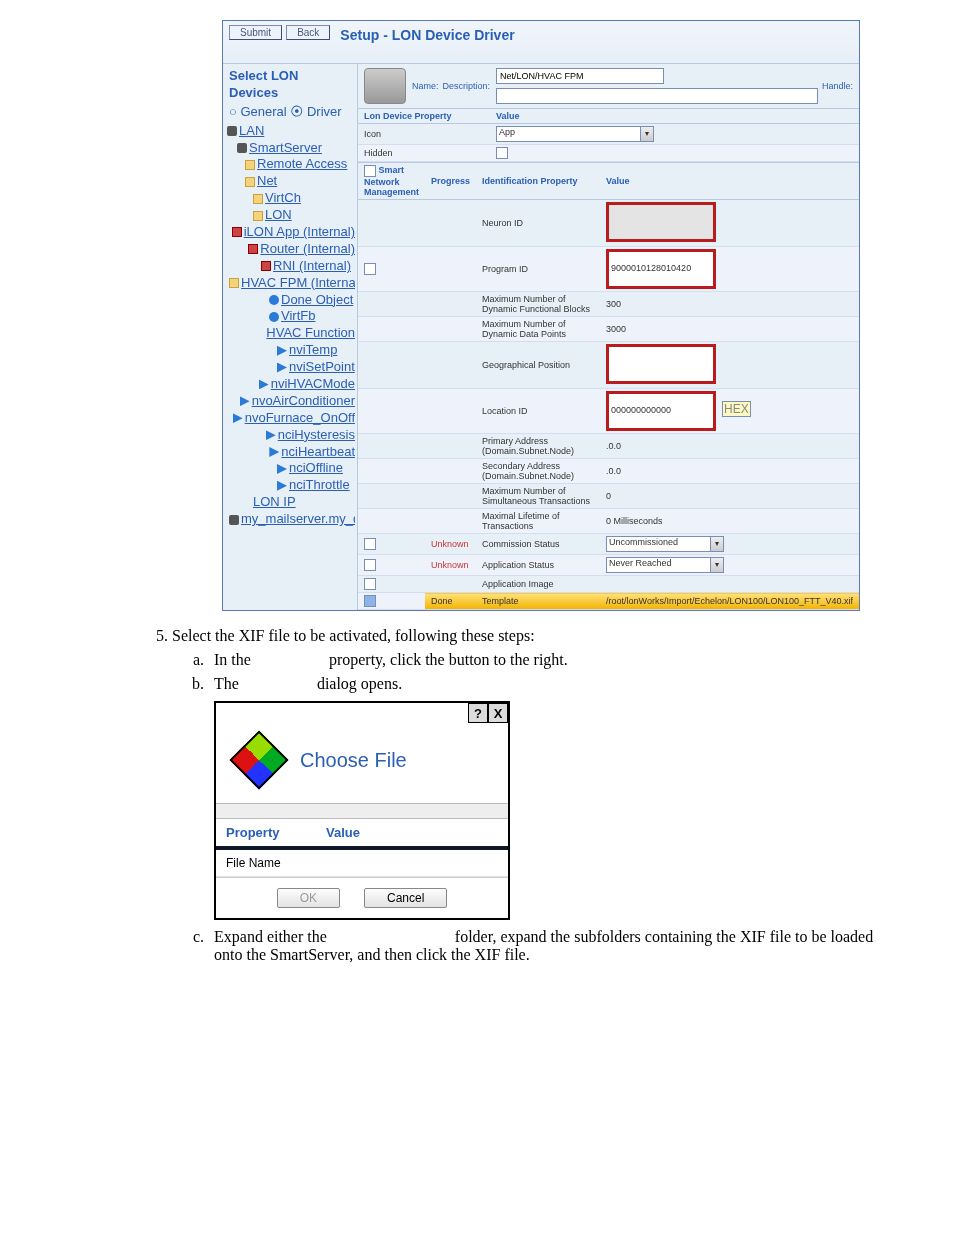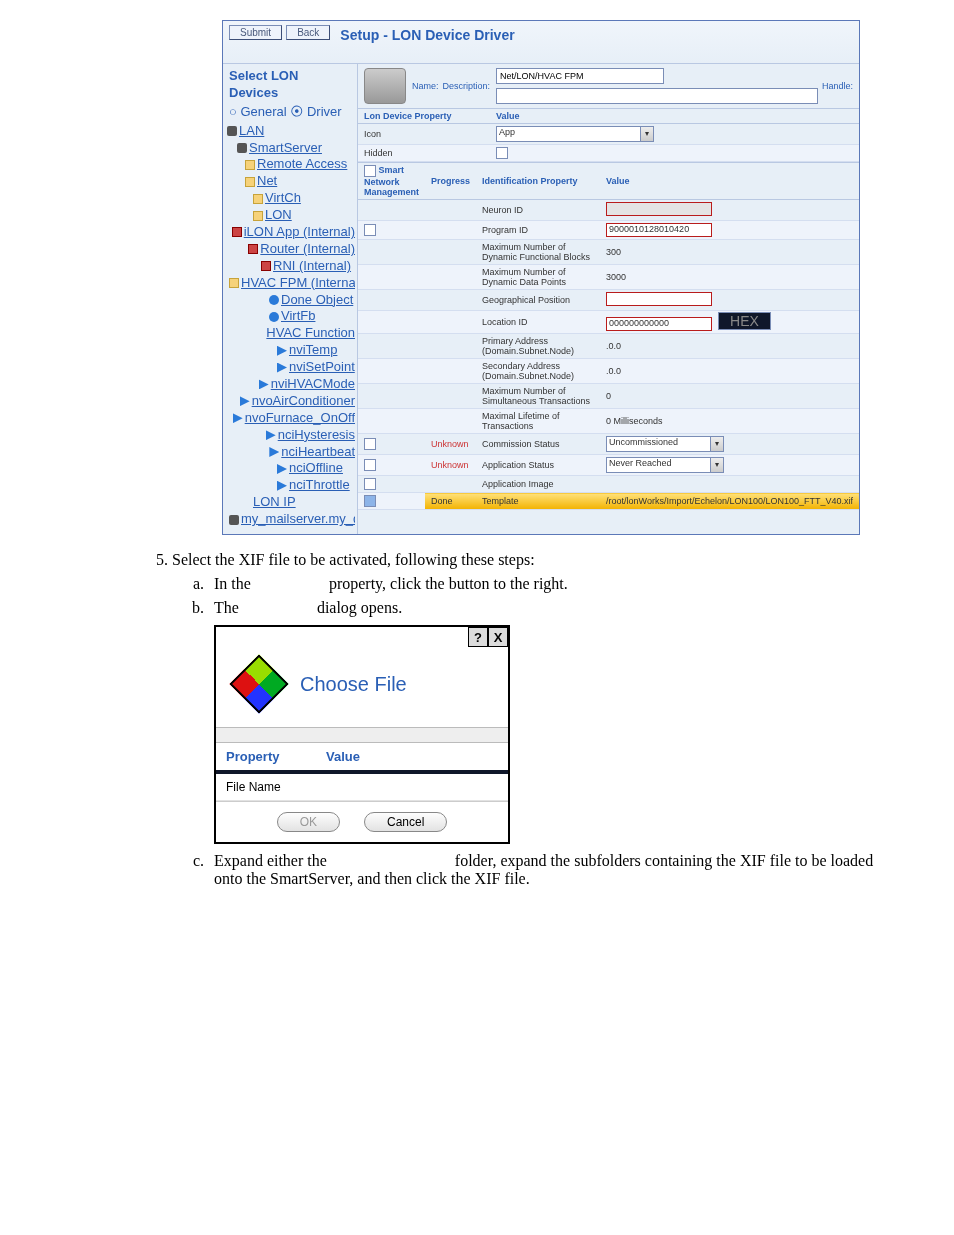--- a/index.html
+++ b/index.html
@@ -30,43 +30,43 @@
   .namebar .labels div{text-align:right}
   .namebar input{border:1px solid #7a8db6;font-size:9px;padding:1px 3px;background:#fff;height:12px}
   .handle{margin-left:auto;color:#2a5fb5}
   .tbl{width:100%;border-collapse:collapse}
   .tbl th{background:#e7eff7;color:#2a5fb5;text-align:left;font-weight:bold;border-top:1px solid #b9c8e2;border-bottom:1px solid #b9c8e2;padding:2px 6px;font-size:9px}
   .tbl td{border-bottom:1px solid #d4def0;padding:2px 6px;font-size:9px;color:#333;background:#eef3fb}
   .tbl td.alt{background:#e7eff7}
   .chk{width:10px;height:10px;border:1px solid #7a8db6;background:#fff;display:inline-block;vertical-align:middle}
   .sel{border:1px solid #7a8db6;background:#fff;font-size:9px;height:14px;padding:0 14px 0 2px;position:relative;display:inline-block;min-width:100px}
   .sel::after{content:"▾";position:absolute;right:0;top:0;height:100%;width:12px;text-align:center;border-left:1px solid #7a8db6;background:linear-gradient(#eee,#ccc);font-size:8px;line-height:14px}
-  .inpt{border:1px solid #b91c1c;background:#fff;font-size:9px;padding:0 2px;height:12px;display:inline-block;min-width:100px}
+  .inpt{border:3px solid #b91c1c;background:#fff;font-size:9px;padding:11px 2px;height:12px;display:inline-block;min-width:100px}
   .done{background:linear-gradient(#ffe17a,#f2b200)!important;color:#333}
   .unk{color:#c33}
-  .hex{border:1px solid #7a8db6;background:#0f172a;font-size:14px;padding:0 11px;color:#888}
+  .hex{border:1px solid #7a8db6;background:#fef9c3;font-size:12px;padding:0 1px;color:#888}
   ol.steps{margin:16px 0 0 0;padding:0 80px 0 172px;font-size:16px}
   ol.steps>li{margin-bottom:6px}
   ol.sub{list-style-type:lower-alpha;margin:6px 0 0 0;padding-left:36px;font-size:16px}
   ol.sub>li{margin-bottom:6px;padding-left:6px}
   .dialog{margin:8px 0 8px;width:292px;border:2px solid #000;background:#fff;font-family:Tahoma,Arial,sans-serif}
   .dialog .titlebar{height:20px;background:#fff;display:flex;justify-content:flex-end;align-items:center;padding:0}
   .tb-btn{width:18px;height:18px;border:1px solid #000;background:#dcdcdc;margin-left:0;display:flex;align-items:center;justify-content:center;font-weight:bold;font-size:13px;font-family:Arial;cursor:pointer}
   .dialog .hdr{display:flex;align-items:center;gap:12px;padding:8px 14px 14px}
   .diamond{width:42px;height:42px;transform:rotate(45deg);background:conic-gradient(#0a2 0 25%,#23f 0 50%,#d11 0 75%,#9d0 0 100%);box-shadow:inset 0 0 0 2px #000;position:relative;margin:8px}
   .choose-title{color:#2a5fb5;font-family:Verdana,Arial,sans-serif;font-size:20px}
   .dialog .pbar{height:14px;border-top:1px solid #bbb;border-bottom:1px solid #bbb;background:#eee}
   .dtbl{width:100%;border-collapse:collapse;font-size:12px}
   .dtbl th{text-align:left;color:#2a5fb5;font-weight:bold;padding:6px 10px;border-bottom:4px solid #0f172a;font-family:Verdana,Arial,sans-serif;font-size:13px}
   .dtbl td{padding:6px 10px;border-bottom:1px solid #e2e2e2;font-family:Tahoma,Arial,sans-serif;vertical-align:top}
   .folder-ico{width:14px;height:11px;background:#f6d27a;border:1px solid #c7a33a;display:inline-block;vertical-align:middle;margin-right:4px;border-radius:1px 3px 1px 1px}
   .globe-ico{width:13px;height:13px;background:radial-gradient(circle at 35% 35%,#79f,#2348c1 70%);border:1px solid #122a73;display:inline-block;vertical-align:middle;margin-right:4px;border-radius:50%}
   .plus{width:9px;height:9px;border:1px solid #888;display:inline-flex;align-items:center;justify-content:center;font-size:9px;line-height:1;vertical-align:middle;margin-right:4px;font-family:Arial}
   .dfoot{display:flex;justify-content:center;gap:24px;padding:10px 0;border-top:1px solid #ccc}
-  .dbtn{border:1px solid #888;background:linear-gradient(#fdfdfd,#e2e2e2);padding:2px 22px;font-size:12px;font-family:Tahoma,Arial;cursor:pointer;border-radius:10px}
+  .dbtn{border:1px solid #888;background:linear-gradient(#fdfdfd,#e2e2e2);padding:2px 22px;font-size:12px;font-family:Tahoma,Arial;cursor:pointer;border-radius:2px}
   .dbtn.disabled{color:#9a9a9a}
 </style>
 </head>
 <body>
 
 <div class="page">
 
   <div class="fig1">
     <div class="topbar">
       <div class="topbuttons">

